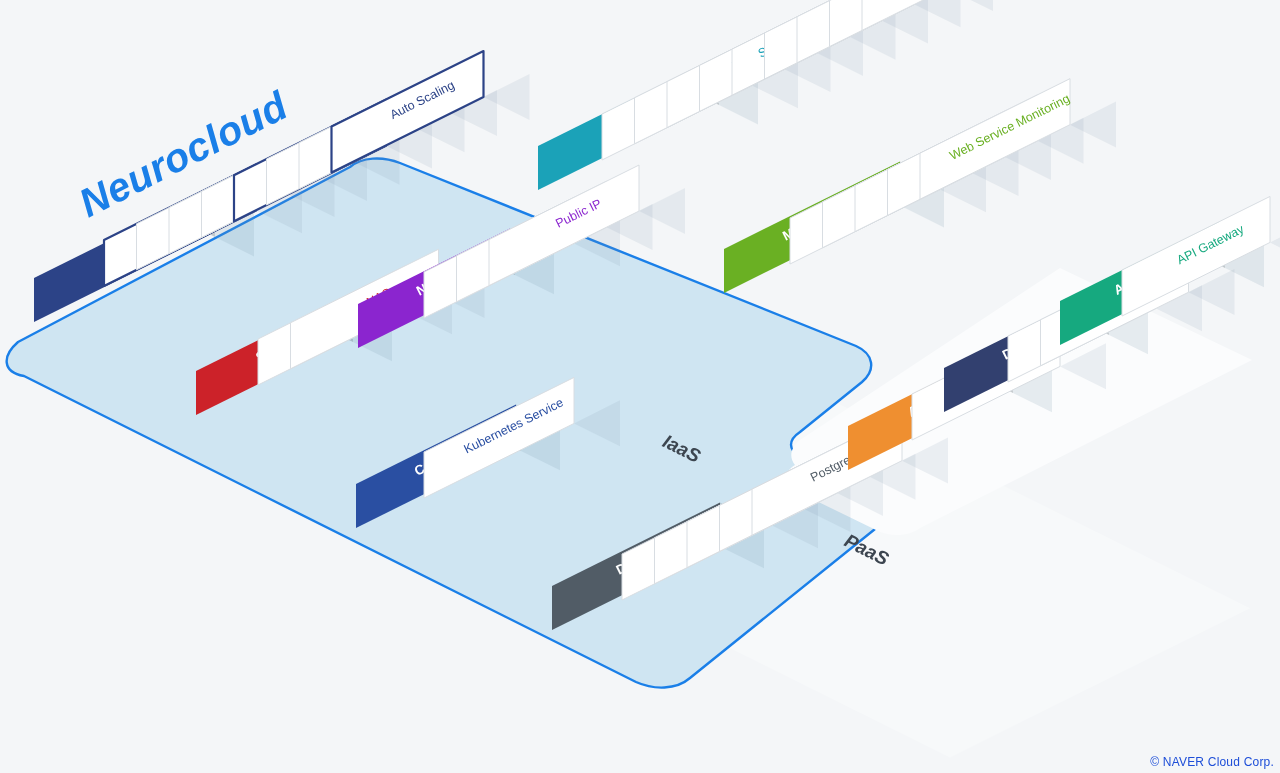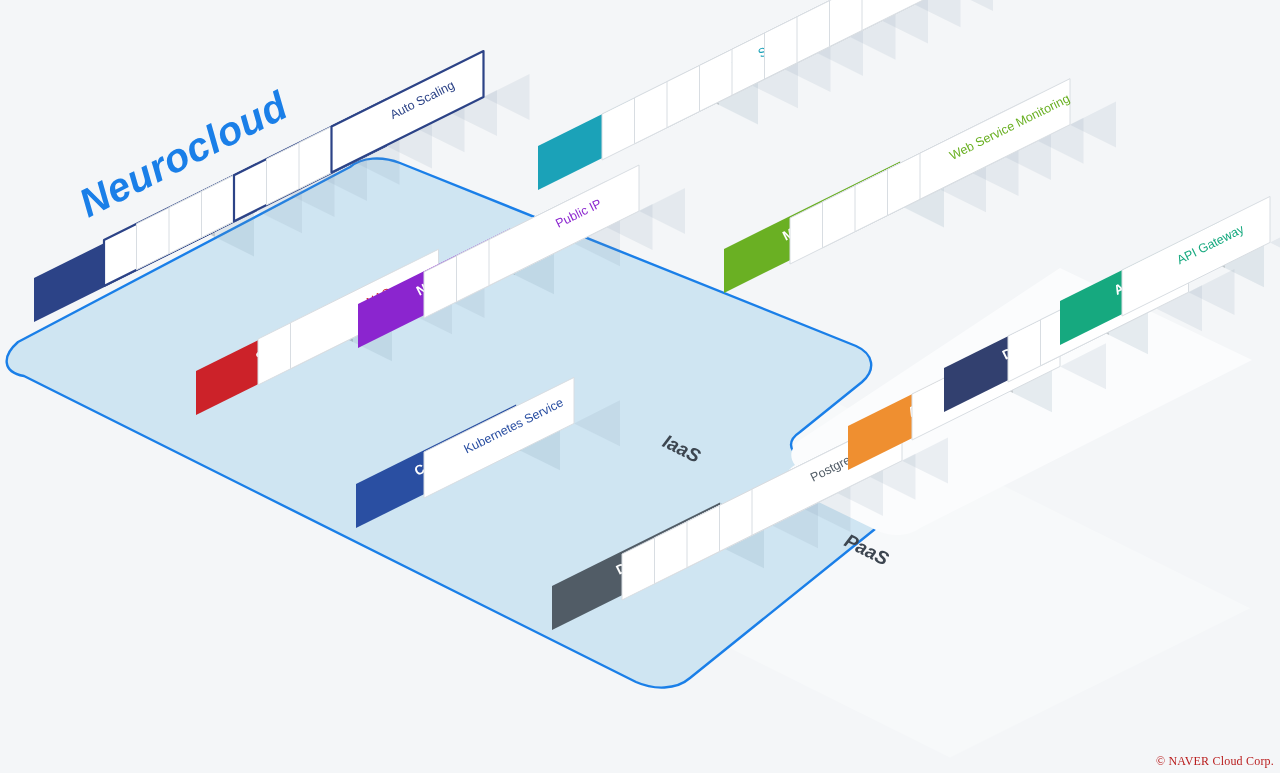--- a/index.html
+++ b/index.html
@@ -1,21 +1,21 @@
 <!DOCTYPE html>
 <html><head>
 <meta charset="utf-8">
 <style>
   html,body{margin:0;padding:0;background:#f4f6f8;}
   body{width:1280px;height:773px;overflow:hidden;
        font-family:"Liberation Sans","DejaVu Sans",sans-serif;}
   #stage{position:relative;width:1280px;height:773px;background:#f4f6f8;}
   svg{position:absolute;left:0;top:0;}
-  #watermark{position:absolute;right:6px;bottom:4px;font-size:12px;color:#b91c1c;
-             font-family:Liberation Serif, serif;letter-spacing:.2px;}
+  #watermark{position:absolute;right:6px;bottom:4px;font-size:12px;color:#1d4ed8;
+             font-family:Liberation Sans, sans-serif;letter-spacing:.2px;}
   #title{position:absolute;left:72px;top:186px;font-size:40px;font-weight:700;
          font-style:italic;color:#1a7fe8;
          transform:rotate(-27deg);transform-origin:left top;
          font-family:"Liberation Sans","DejaVu Sans",sans-serif;letter-spacing:.5px;}
 </style>
 </head>
 <body>
 
 <div id="stage">
   <svg id="scene" width="1280" height="773" viewBox="0 0 1280 773">

